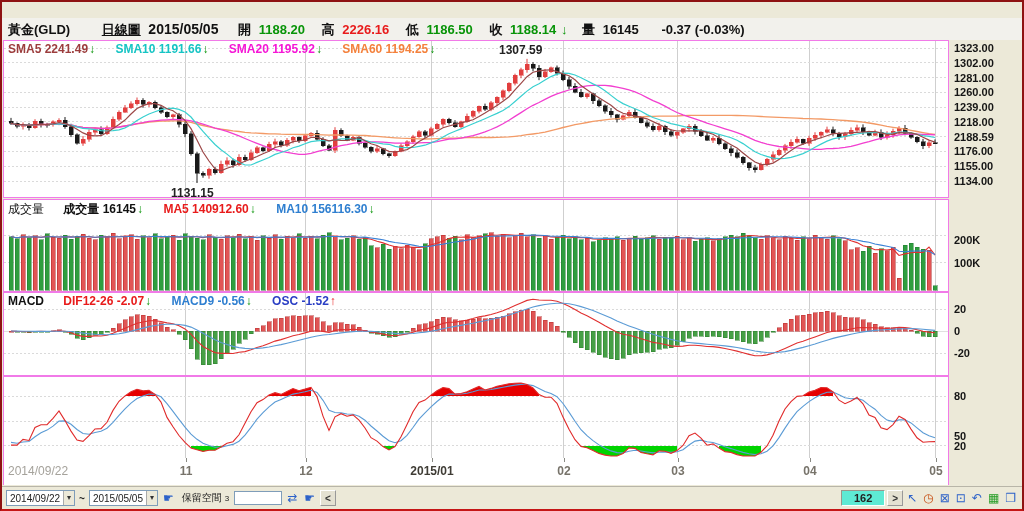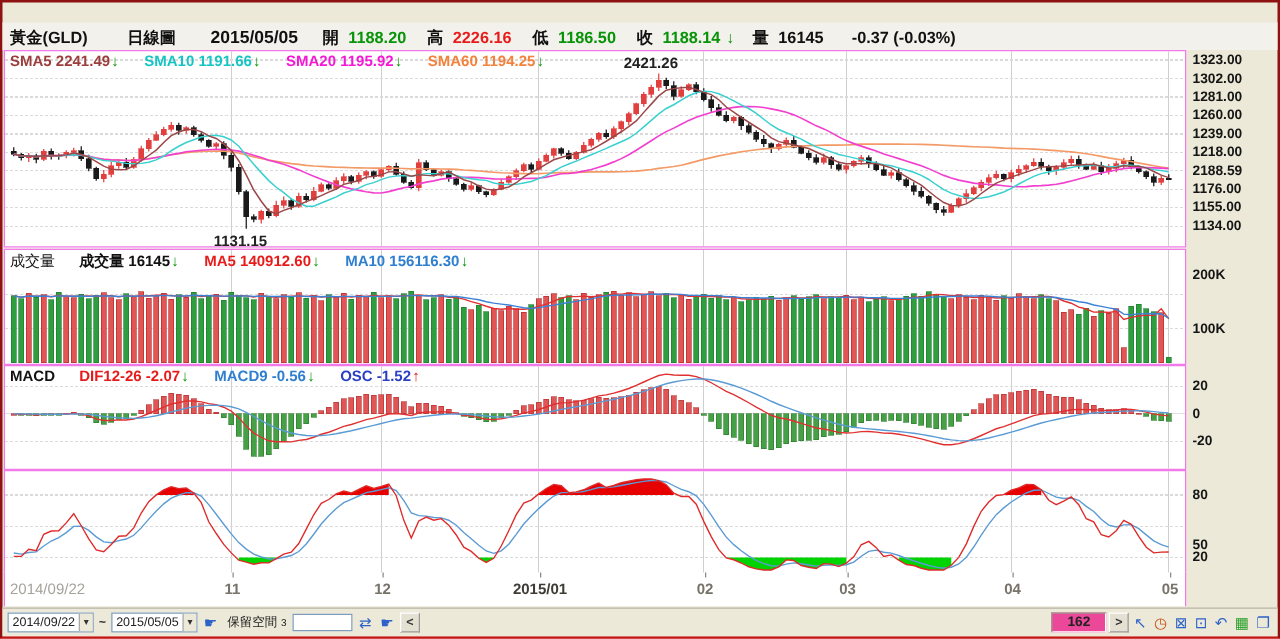--- a/index.html
+++ b/index.html
@@ -8,21 +8,21 @@
 
 .tabbar{position:absolute;top:0;left:0;right:0;height:16px;display:flex;align-items:flex-end;padding-left:3px;}
 .tab-circle{width:9px;height:9px;border:1px solid #9a9a94;border-radius:50%;background:#f6f5f0;margin:0 5px 2px 2px;display:inline-block;}
 .tab{font-size:11px;font-weight:bold;padding:0 9px 1px;border:1px solid #8f8f89;border-bottom:none;border-radius:5px 5px 0 0;height:15px;line-height:14px;color:#75756f;background:#ece9d8;white-space:nowrap;}
 .tab.active{color:#d8281e;background:#f7f6f1;}
 .tab.t3{color:#4a4a44;}
 
 .header{position:absolute;top:16px;left:0;right:0;height:22px;background:#f2f1ec;font-size:13px;font-weight:bold;line-height:22px;white-space:nowrap;padding-left:6px;color:#111;}
 .header span{display:inline-block;}
 .h-sym{margin-right:28px;}
-.h-per{margin-right:24px;}
+.h-per{margin-right:4px;text-decoration:underline;}
 .h-date{margin-right:16px;font-size:14px;}
 .h-lbl{margin-right:4px;}
 .h-val{margin-right:13px;}
 .grn{color:#089408;}
 .red{color:#e81b1b;}
 .blu{color:#2f7fd0;}
 .dkb{color:#2b3fc4;}
 .mar{color:#9c3d3d;}
 .cyn{color:#16c4c4;}
 .mag{color:#f516d6;}
@@ -57,21 +57,21 @@
 .tilde{font-weight:bold;margin:0 1px;}
 .sicon{font-size:12px;line-height:14px;margin:0 2px;}
 .blue{color:#2d62c9;}
 .orange{color:#c9561d;}
 .green{color:#259d25;}
 .reserve-lbl{margin-left:3px;}
 .reserve-sup{font-size:8px;vertical-align:super;}
 .reserve-input{width:48px;height:14px;border:1px solid #7f9db9;background:#fff;margin-left:2px;}
 .sbtn{height:16px;min-width:16px;border:1px solid #999;background:#e4e1d2;border-top-color:#fff;border-left-color:#fff;font-size:10px;font-weight:bold;color:#333;line-height:13px;}
 .sright{margin-left:auto;display:flex;align-items:center;gap:2px;}
-.count-box{display:inline-block;width:44px;height:16px;background:#ec4899;border:1px solid #9a978c;border-bottom-color:#fff;border-right-color:#fff;text-align:center;font-weight:bold;font-size:11px;line-height:15px;}
+.count-box{display:inline-block;width:44px;height:16px;background:#5eead4;border:1px solid #9a978c;border-bottom-color:#fff;border-right-color:#fff;text-align:center;font-weight:bold;font-size:11px;line-height:15px;}
 </style>
 </head>
 <body>
 
 <div class="window">
 
 
   <div class="header">
     <span class="h-sym">黃金(GLD)</span>
     <span class="h-per">日線圖</span>
@@ -424,21 +424,21 @@
         <polyline points="7.0,82.3 13.0,83.7 19.0,83.7 25.0,84.4 31.0,83.6 37.0,83.5 43.0,83.5 49.0,83.2 55.0,82.8 61.0,83.1 67.0,84.2 73.0,85.9 79.0,87.4 85.0,87.9 91.0,88.7 97.0,89.7 103.0,90.0 109.0,89.7 115.0,88.8 121.0,86.9 127.0,83.8 133.0,79.6 139.0,76.0 145.0,73.0 151.0,70.8 157.0,68.6 163.0,67.6 169.0,67.2 175.0,68.4 181.0,71.0 187.0,76.0 193.0,83.3 199.0,90.4 205.0,97.1 211.0,103.5 217.0,108.8 223.0,113.1 229.0,118.1 235.0,121.4 241.0,124.0 247.0,124.0 253.0,121.4 259.0,119.0 265.0,116.5 271.0,113.4 277.0,111.5 283.0,109.5 289.0,106.7 295.0,105.1 301.0,102.7 307.0,100.7 313.0,99.9 319.0,99.4 325.0,100.0 331.0,98.8 337.0,97.9 343.0,97.9 349.0,97.9 355.0,98.1 361.0,99.3 367.0,101.1 373.0,102.0 379.0,102.8 385.0,103.3 391.0,105.4 397.0,106.4 403.0,106.6 409.0,106.5 415.0,105.4 421.0,104.2 427.0,101.9 433.0,99.5 439.0,96.0 445.0,92.7 451.0,90.2 457.0,87.9 463.0,85.3 469.0,82.8 475.0,80.3 481.0,77.7 487.0,75.0 493.0,72.4 499.0,69.6 505.0,65.6 511.0,60.5 517.0,55.3 523.0,50.1 529.0,45.8 535.0,42.8 541.0,39.1 547.0,35.6 553.0,33.2 559.0,32.1 565.0,32.3 571.0,34.0 577.0,36.7 583.0,39.7 589.0,42.9 595.0,45.8 601.0,49.7 607.0,54.4 613.0,59.0 619.0,62.6 625.0,65.2 631.0,67.7 637.0,70.3 643.0,73.6 649.0,76.5 655.0,78.5 661.0,80.5 667.0,82.6 673.0,83.9 679.0,85.3 685.0,86.7 691.0,88.0 697.0,89.3 703.0,90.7 709.0,91.6 715.0,93.3 721.0,95.0 727.0,96.8 733.0,99.3 739.0,102.6 745.0,106.8 751.0,110.7 757.0,113.5 763.0,115.4 769.0,117.1 775.0,117.7 781.0,117.4 787.0,116.4 793.0,114.6 799.0,112.6 805.0,109.7 811.0,106.2 817.0,103.1 823.0,100.1 829.0,97.9 835.0,96.6 841.0,95.4 847.0,94.2 853.0,93.0 859.0,91.9 865.0,91.6 871.0,91.3 877.0,91.8 883.0,92.3 889.0,92.1 895.0,91.2 901.0,91.2 907.0,91.9 913.0,93.3 919.0,94.7 925.0,95.4 931.0,96.5" fill="none" stroke="#39d0d0" stroke-width="1.2"></polyline>
         <polyline points="7.0,82.3 13.0,83.7 19.0,83.7 25.0,84.4 31.0,83.6 37.0,83.7 43.0,83.4 49.0,82.9 55.0,81.5 61.0,82.6 67.0,84.7 73.0,88.3 79.0,91.9 85.0,94.3 91.0,94.8 97.0,94.7 103.0,91.6 109.0,87.5 115.0,83.4 121.0,79.1 127.0,73.0 133.0,67.5 139.0,64.6 145.0,62.6 151.0,62.6 157.0,64.3 163.0,67.7 169.0,69.8 175.0,74.1 181.0,79.3 187.0,87.6 193.0,98.9 199.0,111.0 205.0,120.0 211.0,127.8 217.0,129.9 223.0,127.3 229.0,125.2 235.0,122.8 241.0,120.3 247.0,118.0 253.0,115.5 259.0,112.7 265.0,110.2 271.0,106.5 277.0,105.0 283.0,103.4 289.0,100.7 295.0,100.0 301.0,98.9 307.0,96.5 313.0,96.4 319.0,98.1 325.0,99.9 331.0,98.8 337.0,99.3 343.0,99.5 349.0,97.8 355.0,96.4 361.0,99.7 367.0,102.8 373.0,104.5 379.0,107.8 385.0,110.3 391.0,111.1 397.0,110.0 403.0,108.6 409.0,105.2 415.0,100.5 421.0,97.2 427.0,93.8 433.0,90.3 439.0,86.8 445.0,85.0 451.0,83.3 457.0,81.9 463.0,80.3 469.0,78.8 475.0,75.5 481.0,72.0 487.0,68.2 493.0,64.4 499.0,60.3 505.0,55.7 511.0,48.9 517.0,42.3 523.0,35.7 529.0,31.2 535.0,29.9 541.0,29.2 547.0,28.8 553.0,30.6 559.0,32.9 565.0,34.7 571.0,38.8 577.0,44.6 583.0,48.7 589.0,52.9 595.0,56.8 601.0,60.6 607.0,64.3 613.0,69.3 619.0,72.3 625.0,73.6 631.0,74.8 637.0,76.4 643.0,77.8 649.0,80.6 655.0,83.4 661.0,86.2 667.0,88.8 673.0,90.0 679.0,89.9 685.0,89.9 691.0,89.8 697.0,89.9 703.0,91.4 709.0,93.3 715.0,96.8 721.0,100.3 727.0,103.7 733.0,107.1 739.0,112.0 745.0,116.8 751.0,121.0 757.0,123.3 763.0,123.7 769.0,122.1 775.0,118.6 781.0,113.8 787.0,109.5 793.0,105.5 799.0,103.1 805.0,100.7 811.0,98.6 817.0,96.7 823.0,94.7 829.0,92.7 835.0,92.4 841.0,92.1 847.0,91.7 853.0,91.3 859.0,91.0 865.0,90.7 871.0,90.5 877.0,91.9 883.0,93.3 889.0,93.1 895.0,91.7 901.0,91.9 907.0,91.9 913.0,93.3 919.0,96.2 925.0,99.1 931.0,101.1" fill="none" stroke="#9c4747" stroke-width="1.2"></polyline>
       </svg>
     <div class="ph">
       <span class="mar">SMA5 2241.49</span><span class="adn">↓</span><span class="gap"></span>
       <span class="cyn">SMA10 1191.66</span><span class="adn">↓</span><span class="gap"></span>
       <span class="mag">SMA20 1195.92</span><span class="adn">↓</span><span class="gap"></span>
       <span class="org">SMA60 1194.25</span><span class="adn">↓</span>
     </div>
   </div>
-  <div class="anno" id="anno-high" style="left: 497px; top: 40.8441px;">2421.26</div>
+  <div class="anno" id="anno-high" style="left: 497px; top: 40.8441px;">1307.59</div>
   <div class="anno" id="anno-low" style="left: 169px; top: 184.006px;">1131.15</div>
 
   <div class="panel" id="p-vol">
     <svg id="svg-vol" width="944" height="91">
         <line x1="181" x2="181" y1="0" y2="91" stroke="#cfcfcf" shape-rendering="crispEdges"></line>
         <line x1="301" x2="301" y1="0" y2="91" stroke="#cfcfcf" shape-rendering="crispEdges"></line>
         <line x1="427" x2="427" y1="0" y2="91" stroke="#cfcfcf" shape-rendering="crispEdges"></line>
         <line x1="559" x2="559" y1="0" y2="91" stroke="#cfcfcf" shape-rendering="crispEdges"></line>
         <line x1="673" x2="673" y1="0" y2="91" stroke="#cfcfcf" shape-rendering="crispEdges"></line>
         <line x1="805" x2="805" y1="0" y2="91" stroke="#cfcfcf" shape-rendering="crispEdges"></line>
@@ -818,21 +818,21 @@
       <span class="axlbl" style="top: 40px;">1323.00</span>
       <span class="axlbl" style="top: 55px;">1302.00</span>
       <span class="axlbl" style="top: 70px;">1281.00</span>
       <span class="axlbl" style="top: 84px;">1260.00</span>
       <span class="axlbl" style="top: 99px;">1239.00</span>
       <span class="axlbl" style="top: 114px;">1218.00</span>
       <span class="axlbl" style="top: 129px;">2188.59</span>
       <span class="axlbl" style="top: 143px;">1176.00</span>
       <span class="axlbl" style="top: 158px;">1155.00</span>
       <span class="axlbl" style="top: 173px;">1134.00</span>
-      <span class="axlbl" style="top: 212px;">200K</span>
+      <span class="axlbl" style="top: 232px;">200K</span>
       <span class="axlbl" style="top: 255px;">100K</span>
       <span class="axlbl" style="top: 301px;">20</span>
       <span class="axlbl" style="top: 323px;">0</span>
       <span class="axlbl" style="top: 345px;">-20</span>
       <span class="axlbl" style="top: 388px;">80</span>
       <span class="axlbl" style="top: 428px;">50</span>
       <span class="axlbl" style="top: 438px;">20</span>
     </div>
   <div id="xaxis">
       <span class="xstart">2014/09/22</span>

